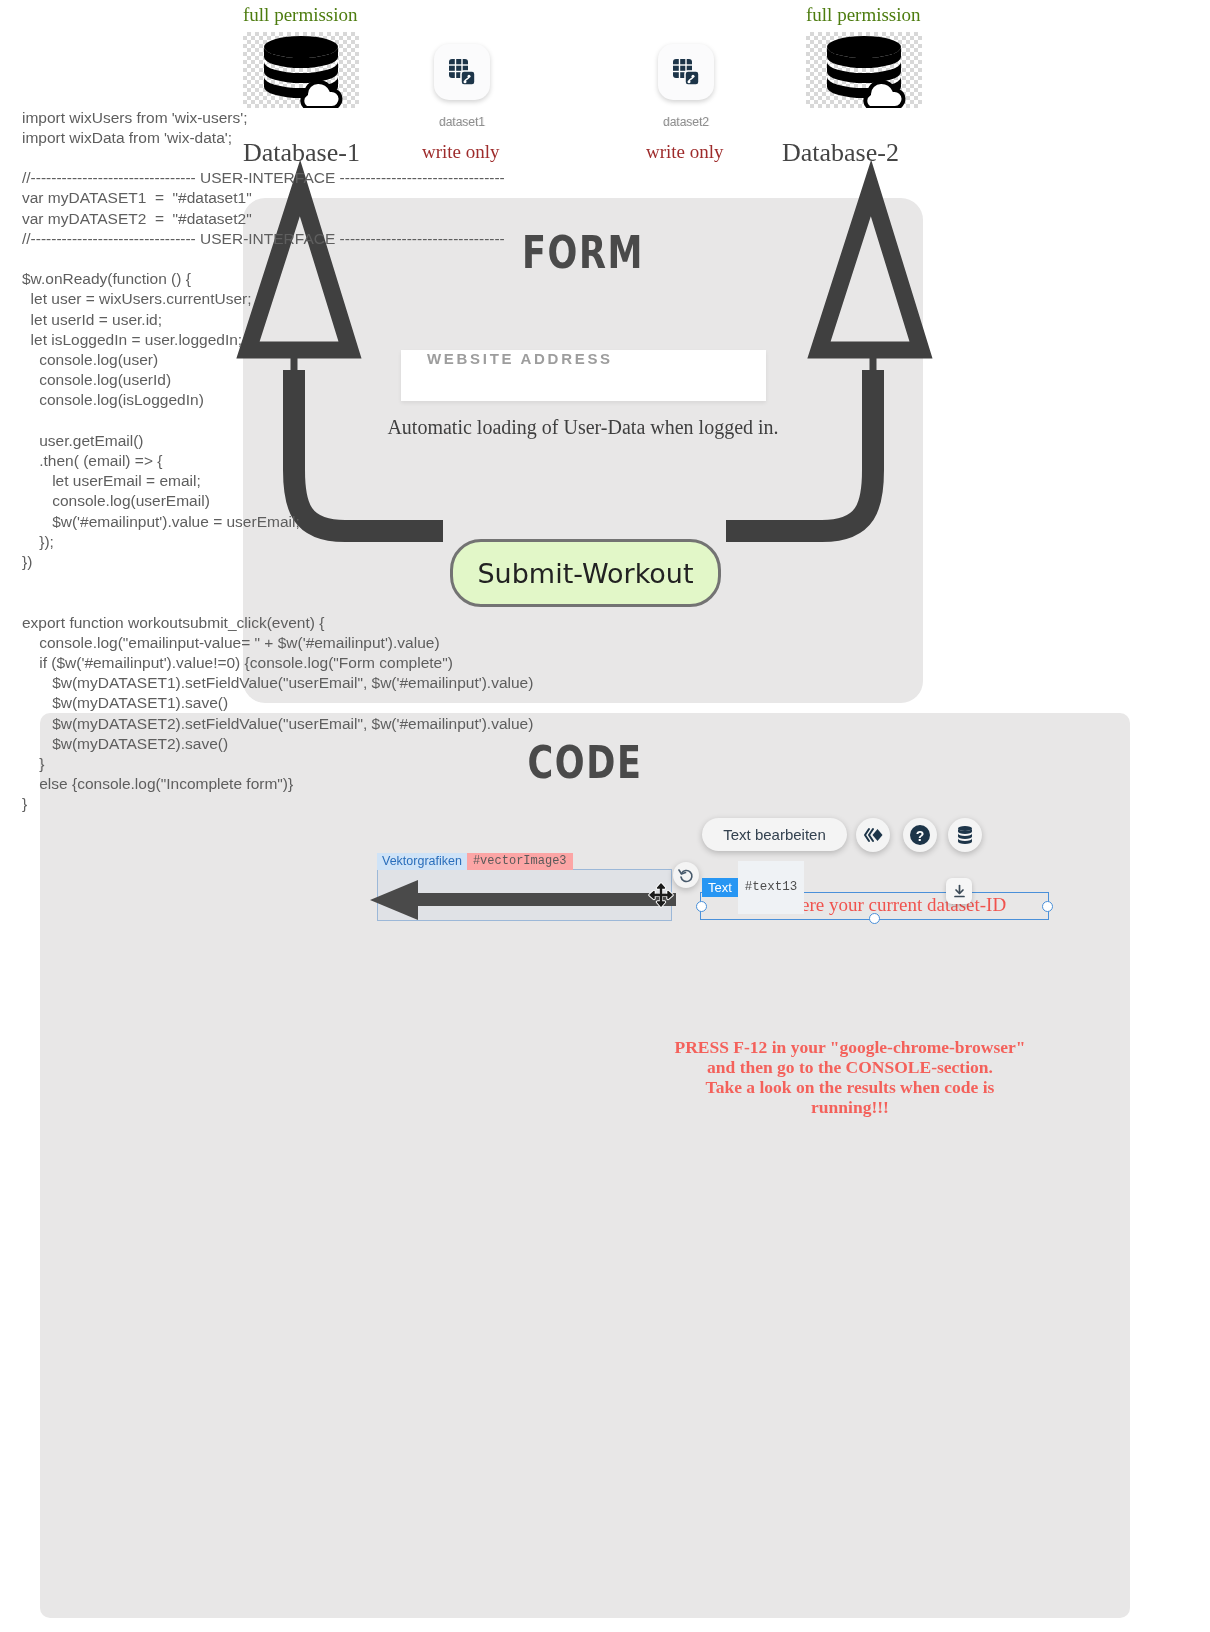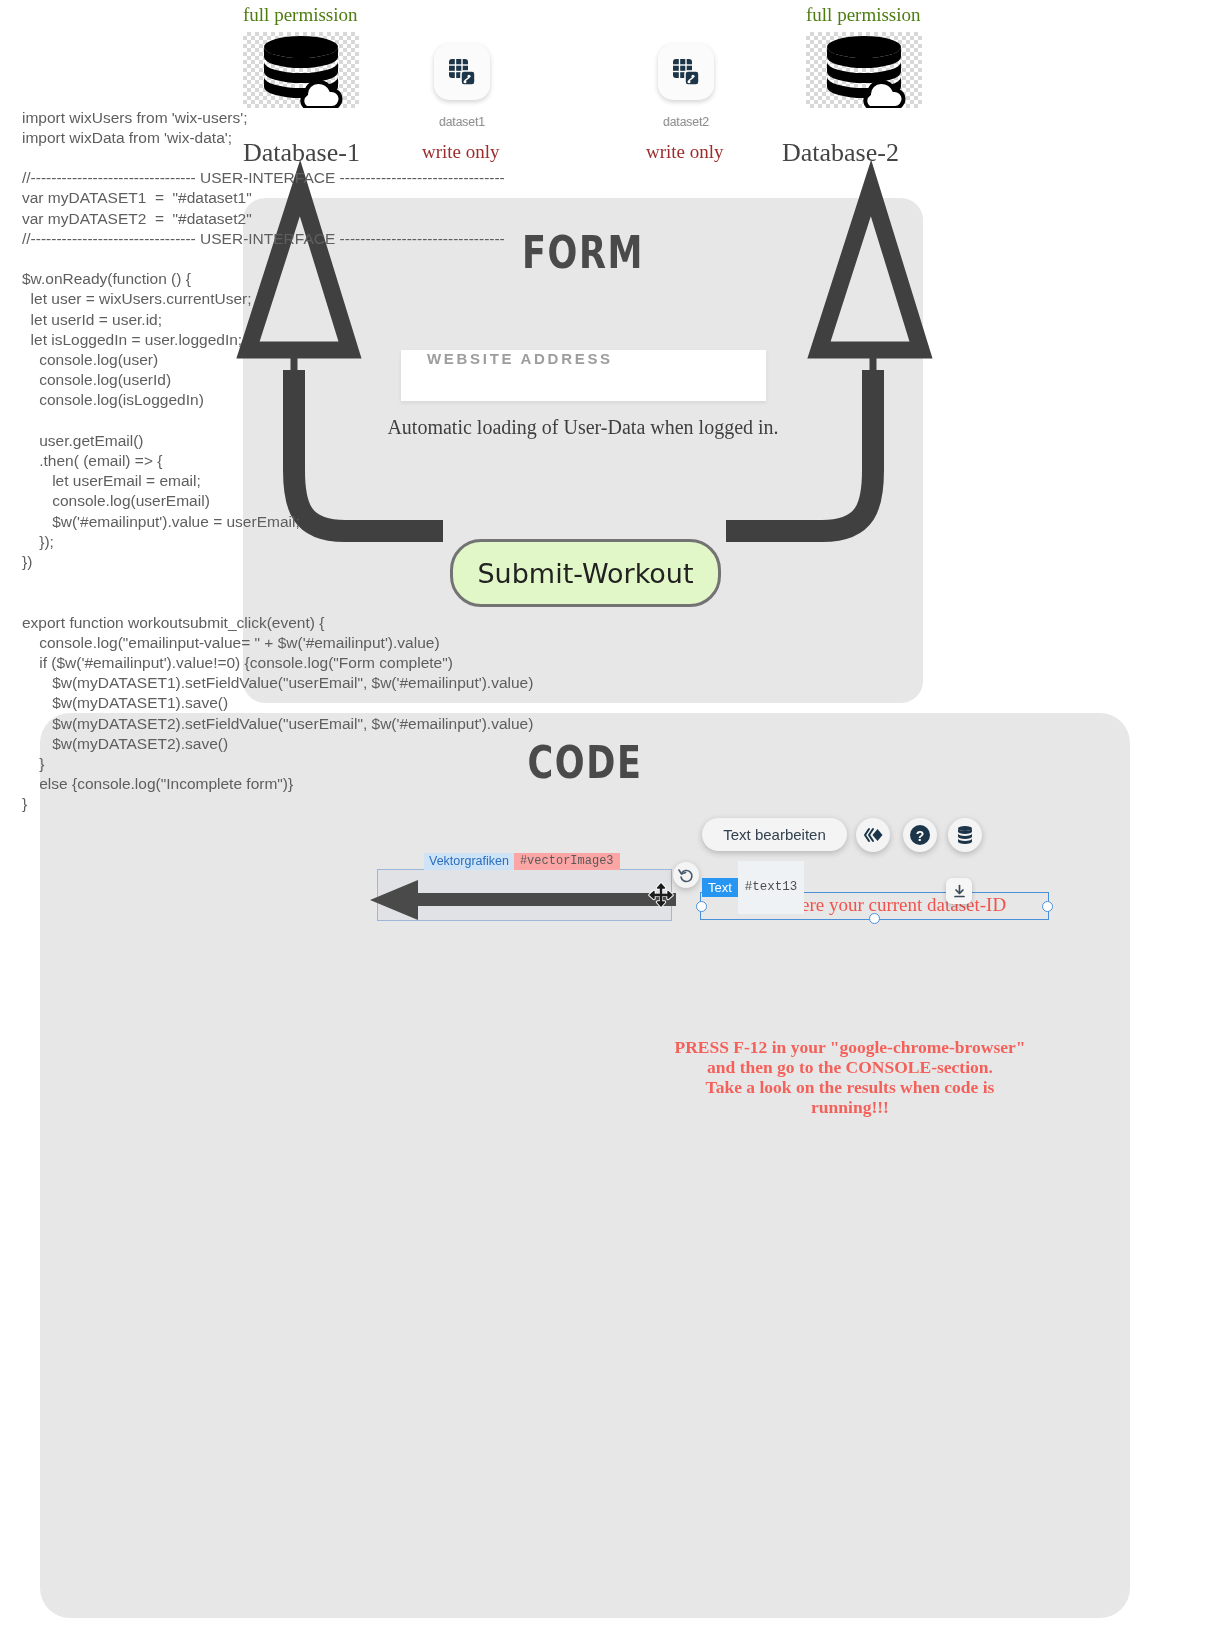--- a/index.html
+++ b/index.html
@@ -167,21 +167,21 @@
   }
 
   
   #code-panel {
     position: absolute;
     left: 40px;
     top: 713px;
     width: 1090px;
     height: 905px;
     background: #e8e7e7;
-    border-radius: 30px;
+    border-radius: 10px;
   }
   #code-title {
     position: absolute;
     left: 0; top: 23px;
     width: 1090px;
     text-align: center;
     font-family: "DejaVu Sans", sans-serif;
     font-weight: bold;
     font-size: 45px;
     letter-spacing: 2px;
@@ -245,21 +245,20 @@
     align-items: center;
     font-size: 12.5px;
     white-space: nowrap;
   }
   .sel-tag-name {
     background: #cfe3f7;
     color: #2a6ebb;
     padding: 0 5px;
     height: 17px;
     line-height: 17px;
-    margin-left: 47px;
   }
   .sel-tag-id {
     background: #fca5a5;
     color: #5a5a5a;
     font-family: "Liberation Mono", monospace;
     font-size: 12px;
     padding: 0 6px;
     height: 17px;
     line-height: 17px;
   }

